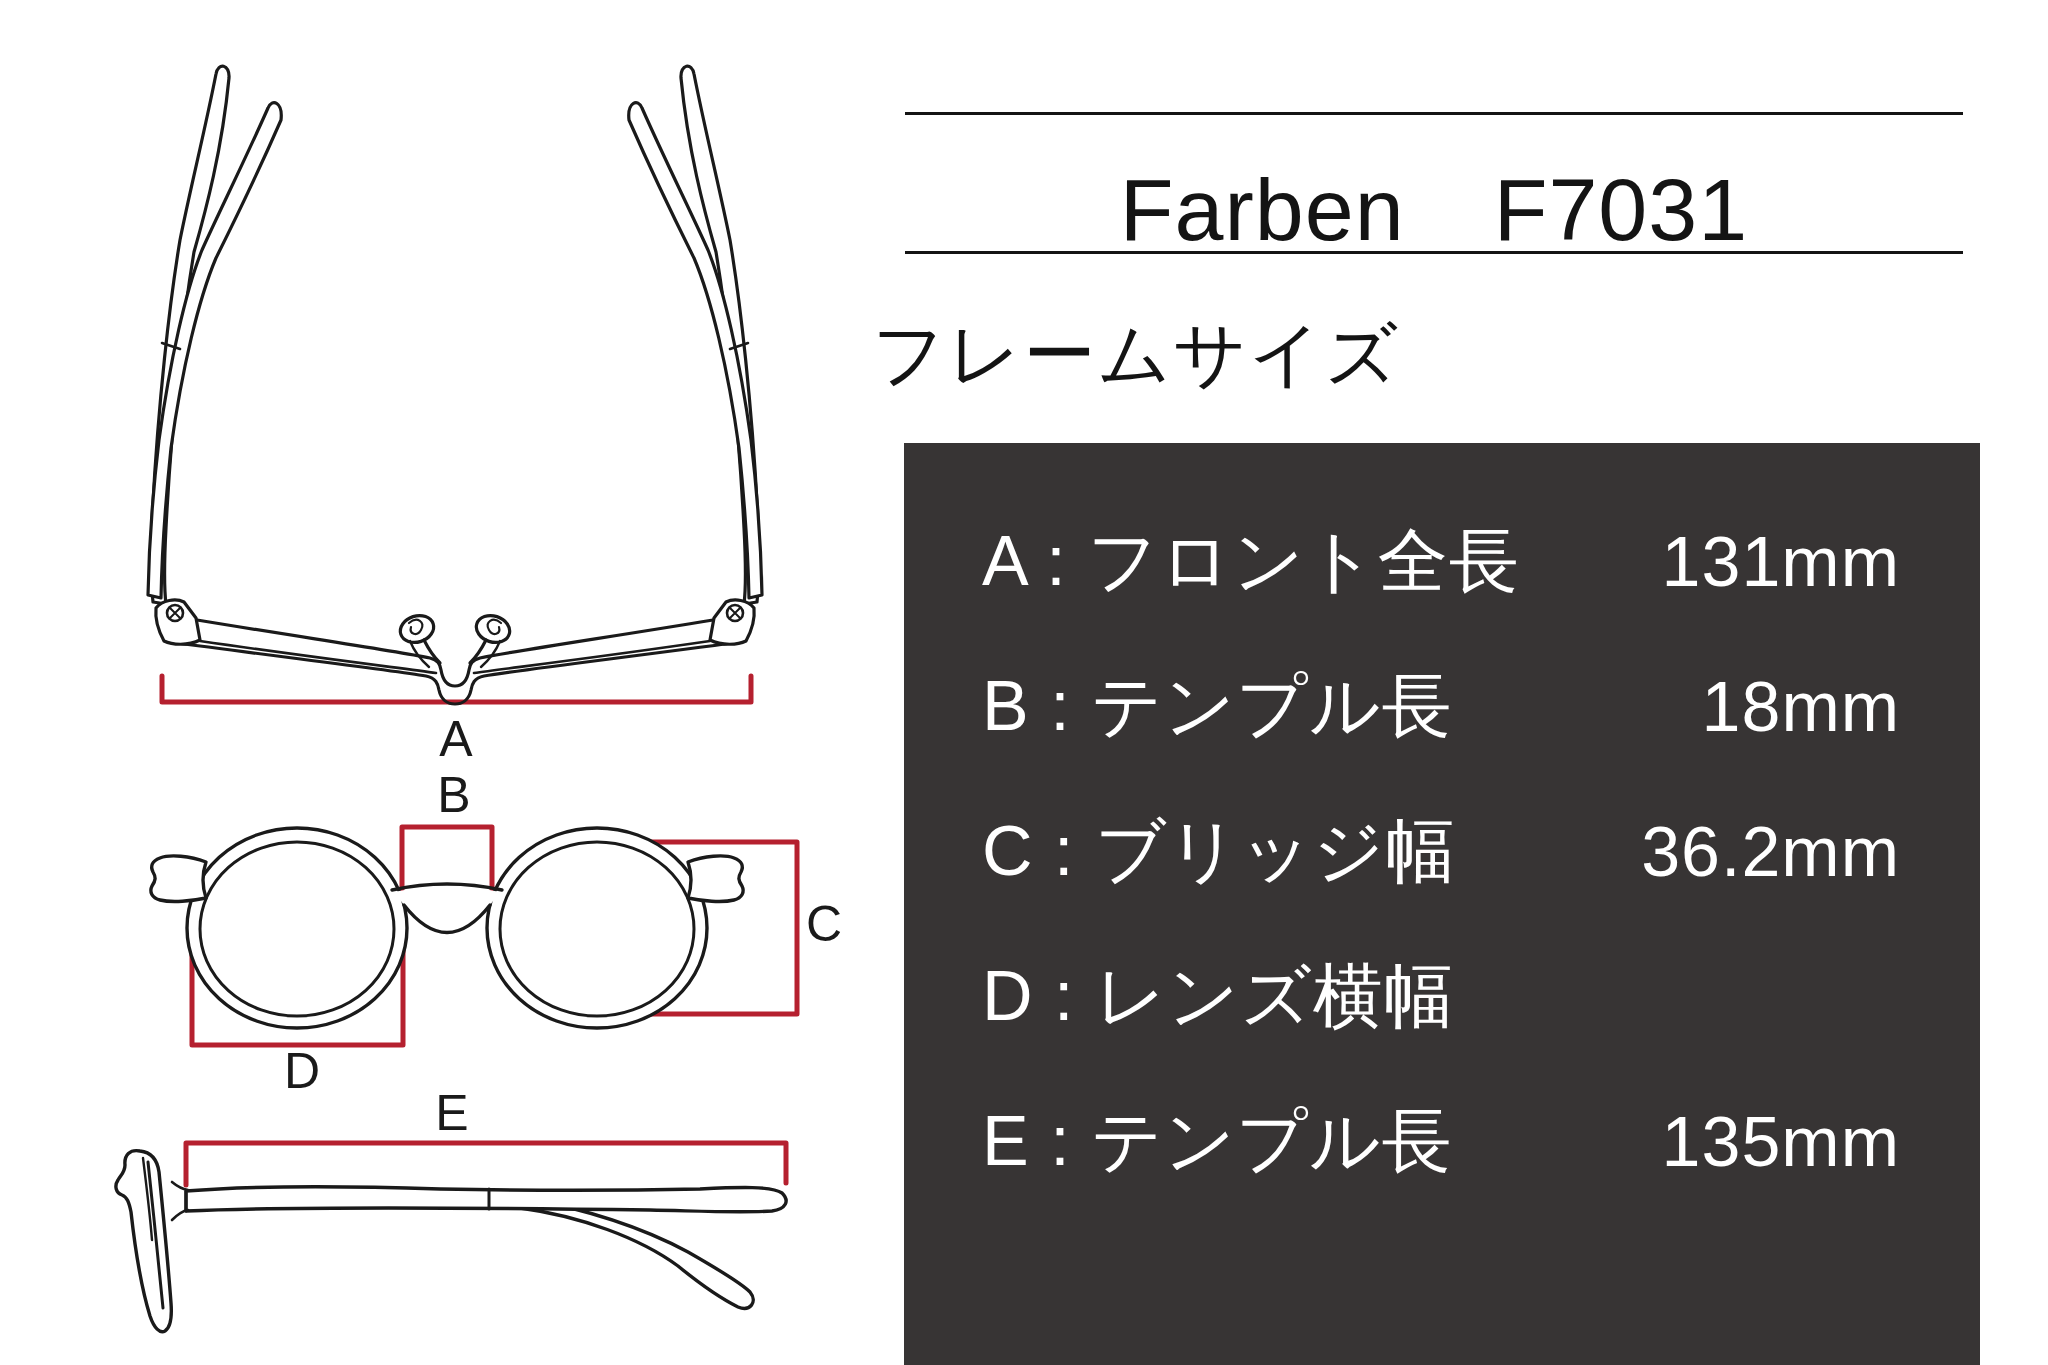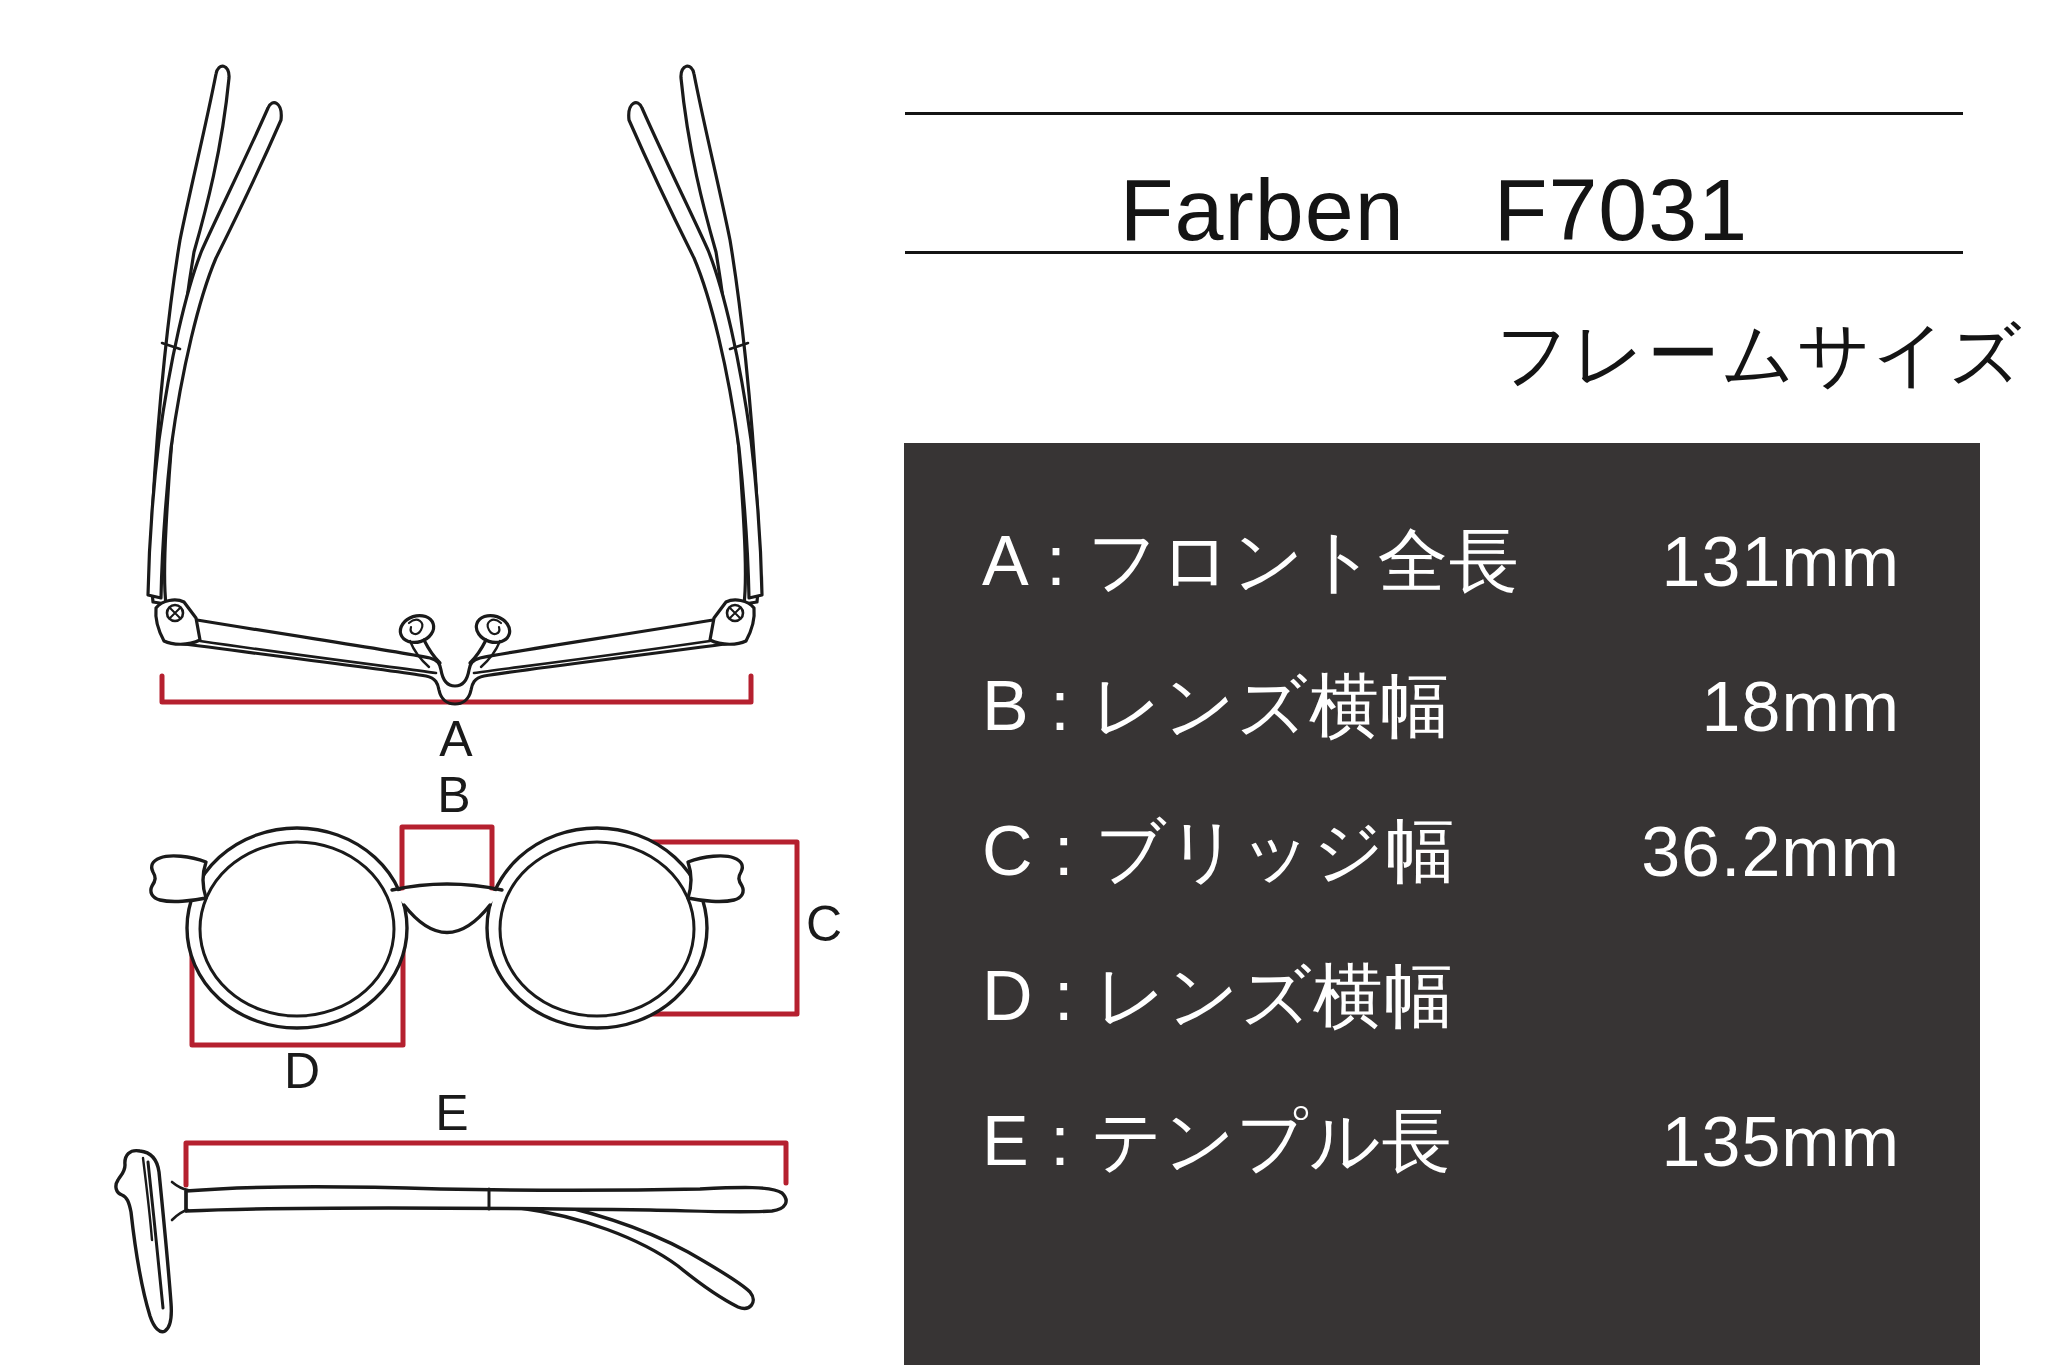--- a/index.html
+++ b/index.html
@@ -12,22 +12,22 @@
   #diagram-svg{position:absolute;left:0;top:0;}
   .rule{position:absolute;left:905px;width:1058px;height:3px;background:#141414;}
   .rule-top{top:112px;}
   .rule-bottom{top:251px;}
   .title{
     position:absolute;left:872px;top:140px;width:1124px;height:108px;
     line-height:108px;text-align:center;font-size:88px;color:#141414;
     white-space:nowrap;letter-spacing:1px;margin-top:16px;
   }
   .subtitle{
-    position:absolute;left:900px;top:310px;width:1124px;height:88px;
-    line-height:88px;text-align:right;font-size:72px;color:#141414;
+    position:absolute;left:872px;top:310px;width:1124px;height:88px;
+    line-height:88px;text-align:left;font-size:72px;color:#141414;
     white-space:nowrap;letter-spacing:2px;
   }
   .panel{
     position:absolute;left:904px;top:443px;width:1076px;height:990px;
     background:#373434;box-sizing:border-box;padding:46px 80px 0 78px;
   }
   .size-row{
     height:145px;display:flex;justify-content:space-between;align-items:center;
     color:#ffffff;font-size:70px;white-space:nowrap;
   }
@@ -205,21 +205,21 @@
   <div class="rule rule-bottom"></div>
 
   <div class="subtitle">フレームサイズ</div>
 
   <div class="panel">
       <div class="size-row">
         <span class="lbl">A : フロント全長</span>
         <span class="val">131mm</span>
       </div>
       <div class="size-row">
-        <span class="lbl">B : レンズ横幅</span>
+        <span class="lbl">B : テンプル長</span>
         <span class="val">18mm</span>
       </div>
       <div class="size-row">
         <span class="lbl">C : ブリッジ幅</span>
         <span class="val">36.2mm</span>
       </div>
       <div class="size-row">
         <span class="lbl">D : レンズ横幅</span>
       </div>
       <div class="size-row">

